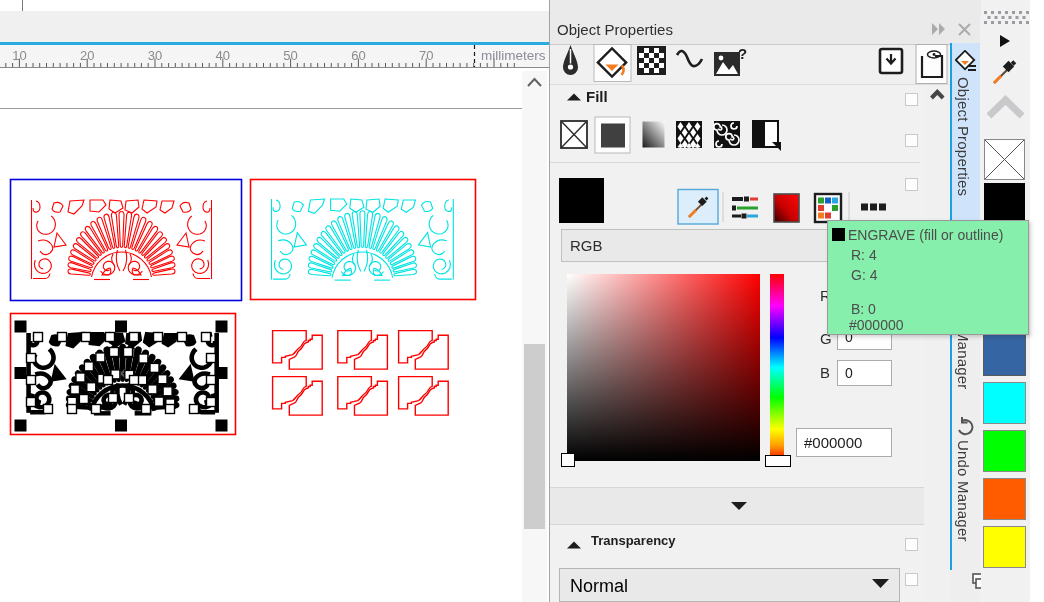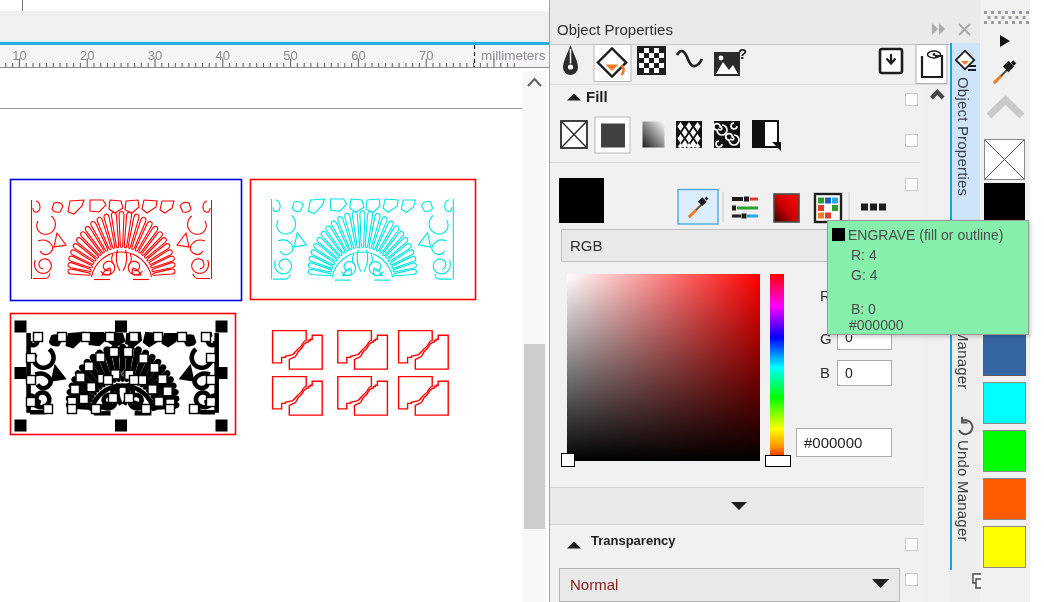--- a/index.html
+++ b/index.html
@@ -304,21 +304,21 @@
   <div class="abs" style="left:288px;top:288px;width:55px;height:26px;background:#fff;border:1px solid #ababab;box-sizing:border-box;font-size:14px;color:#1d1d1d;padding:4px 0 0 7px">0</div>
   <div class="abs" style="left:271px;top:330px;font-size:15px;color:#2d2d2d">G</div>
   <div class="abs" style="left:288px;top:324px;width:55px;height:26px;background:#fff;border:1px solid #ababab;box-sizing:border-box;font-size:14px;color:#1d1d1d;padding:4px 0 0 7px">0</div>
   <div class="abs" style="left:271px;top:364px;font-size:15px;color:#2d2d2d">B</div>
   <div class="abs" style="left:288px;top:360px;width:55px;height:26px;background:#fff;border:1px solid #ababab;box-sizing:border-box;font-size:14px;color:#1d1d1d;padding:4px 0 0 7px">0</div>
   <div class="abs" style="left:247px;top:428px;width:96px;height:29px;background:#fff;border:1px solid #ababab;box-sizing:border-box;font-size:15px;color:#1d1d1d;padding:5px 0 0 7px">#000000</div>
   <div class="abs" style="left:1px;top:487px;width:374px;height:38px;background:#e9e9ea;border-top:1px solid #d5d5d5;border-bottom:1px solid #d5d5d5;box-sizing:border-box"></div>
   <div class="abs" style="left:42px;top:533px;font-size:13px;font-weight:bold;color:#1d1d1d">Transparency</div>
   <div class="abs" style="left:356px;top:538px;width:11px;height:11px;background:#fdfdfd;border:1px solid #c9c9c9"></div>
   <div class="abs" style="left:10px;top:568px;width:341px;height:34px;background:#e9e9ea;border:1px solid #b5b5b5;box-sizing:border-box"></div>
-  <div class="abs" style="left:21px;top:576px;font-size:15px;color:#7f1d1d">Normal</div>
+  <div class="abs" style="left:21px;top:576px;font-size:18px;color:#000000">Normal</div>
   <svg class="abs" style="left:322px;top:578px" width="20" height="12">
       <path d="M1,1 h17 l-8.5,9 Z" fill="#1d1d1d"></path>
     </svg>
   <div class="abs" style="left:356px;top:573px;width:11px;height:11px;background:#fdfdfd;border:1px solid #c9c9c9"></div>
 
 <svg width="495" height="602" style="position:absolute;left:0;top:0" font-family="'Liberation Sans',sans-serif">
 
   <path d="M21.5,45 C17.5,56 14,62 14,67.5 a7.5,7.5 0 0 0 15,0 C29,62 25.5,56 21.5,45 Z" fill="#2b2b2b"></path>
   <circle cx="21.5" cy="67" r="2.6" fill="#fff"></circle>
   <line x1="21.5" y1="49" x2="21.5" y2="63.5" stroke="#fff" stroke-width="1.5"></line>

